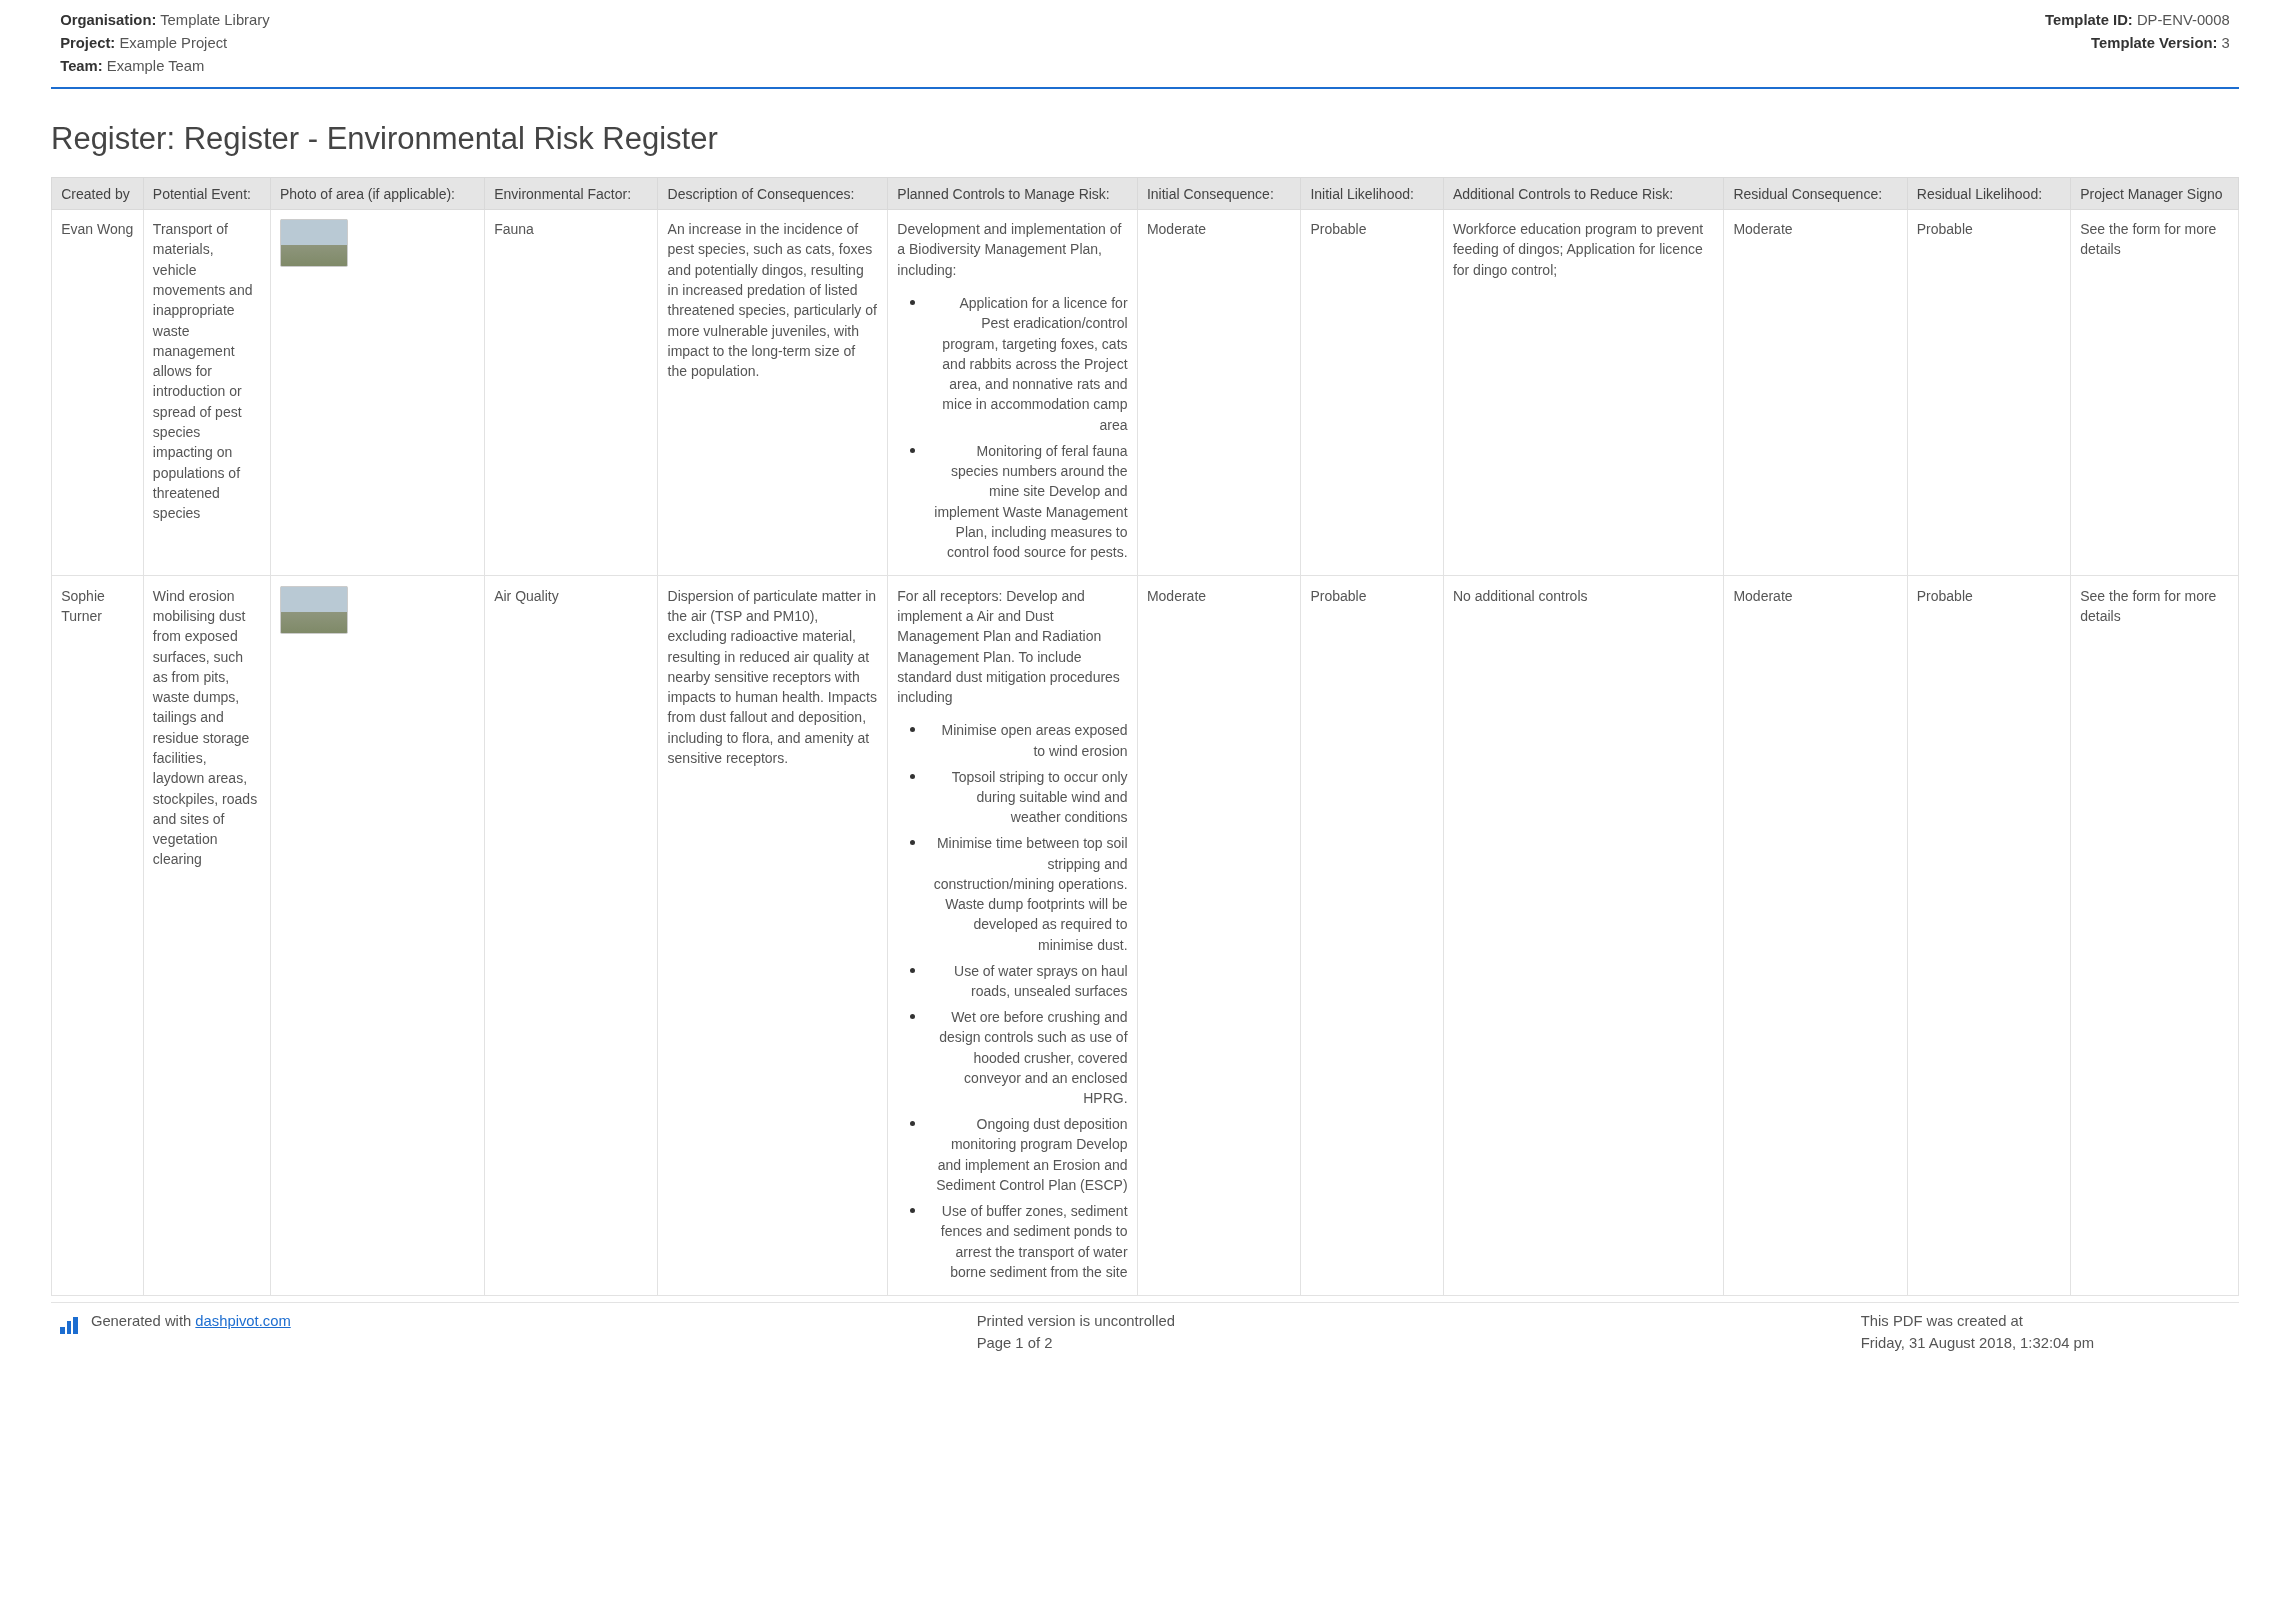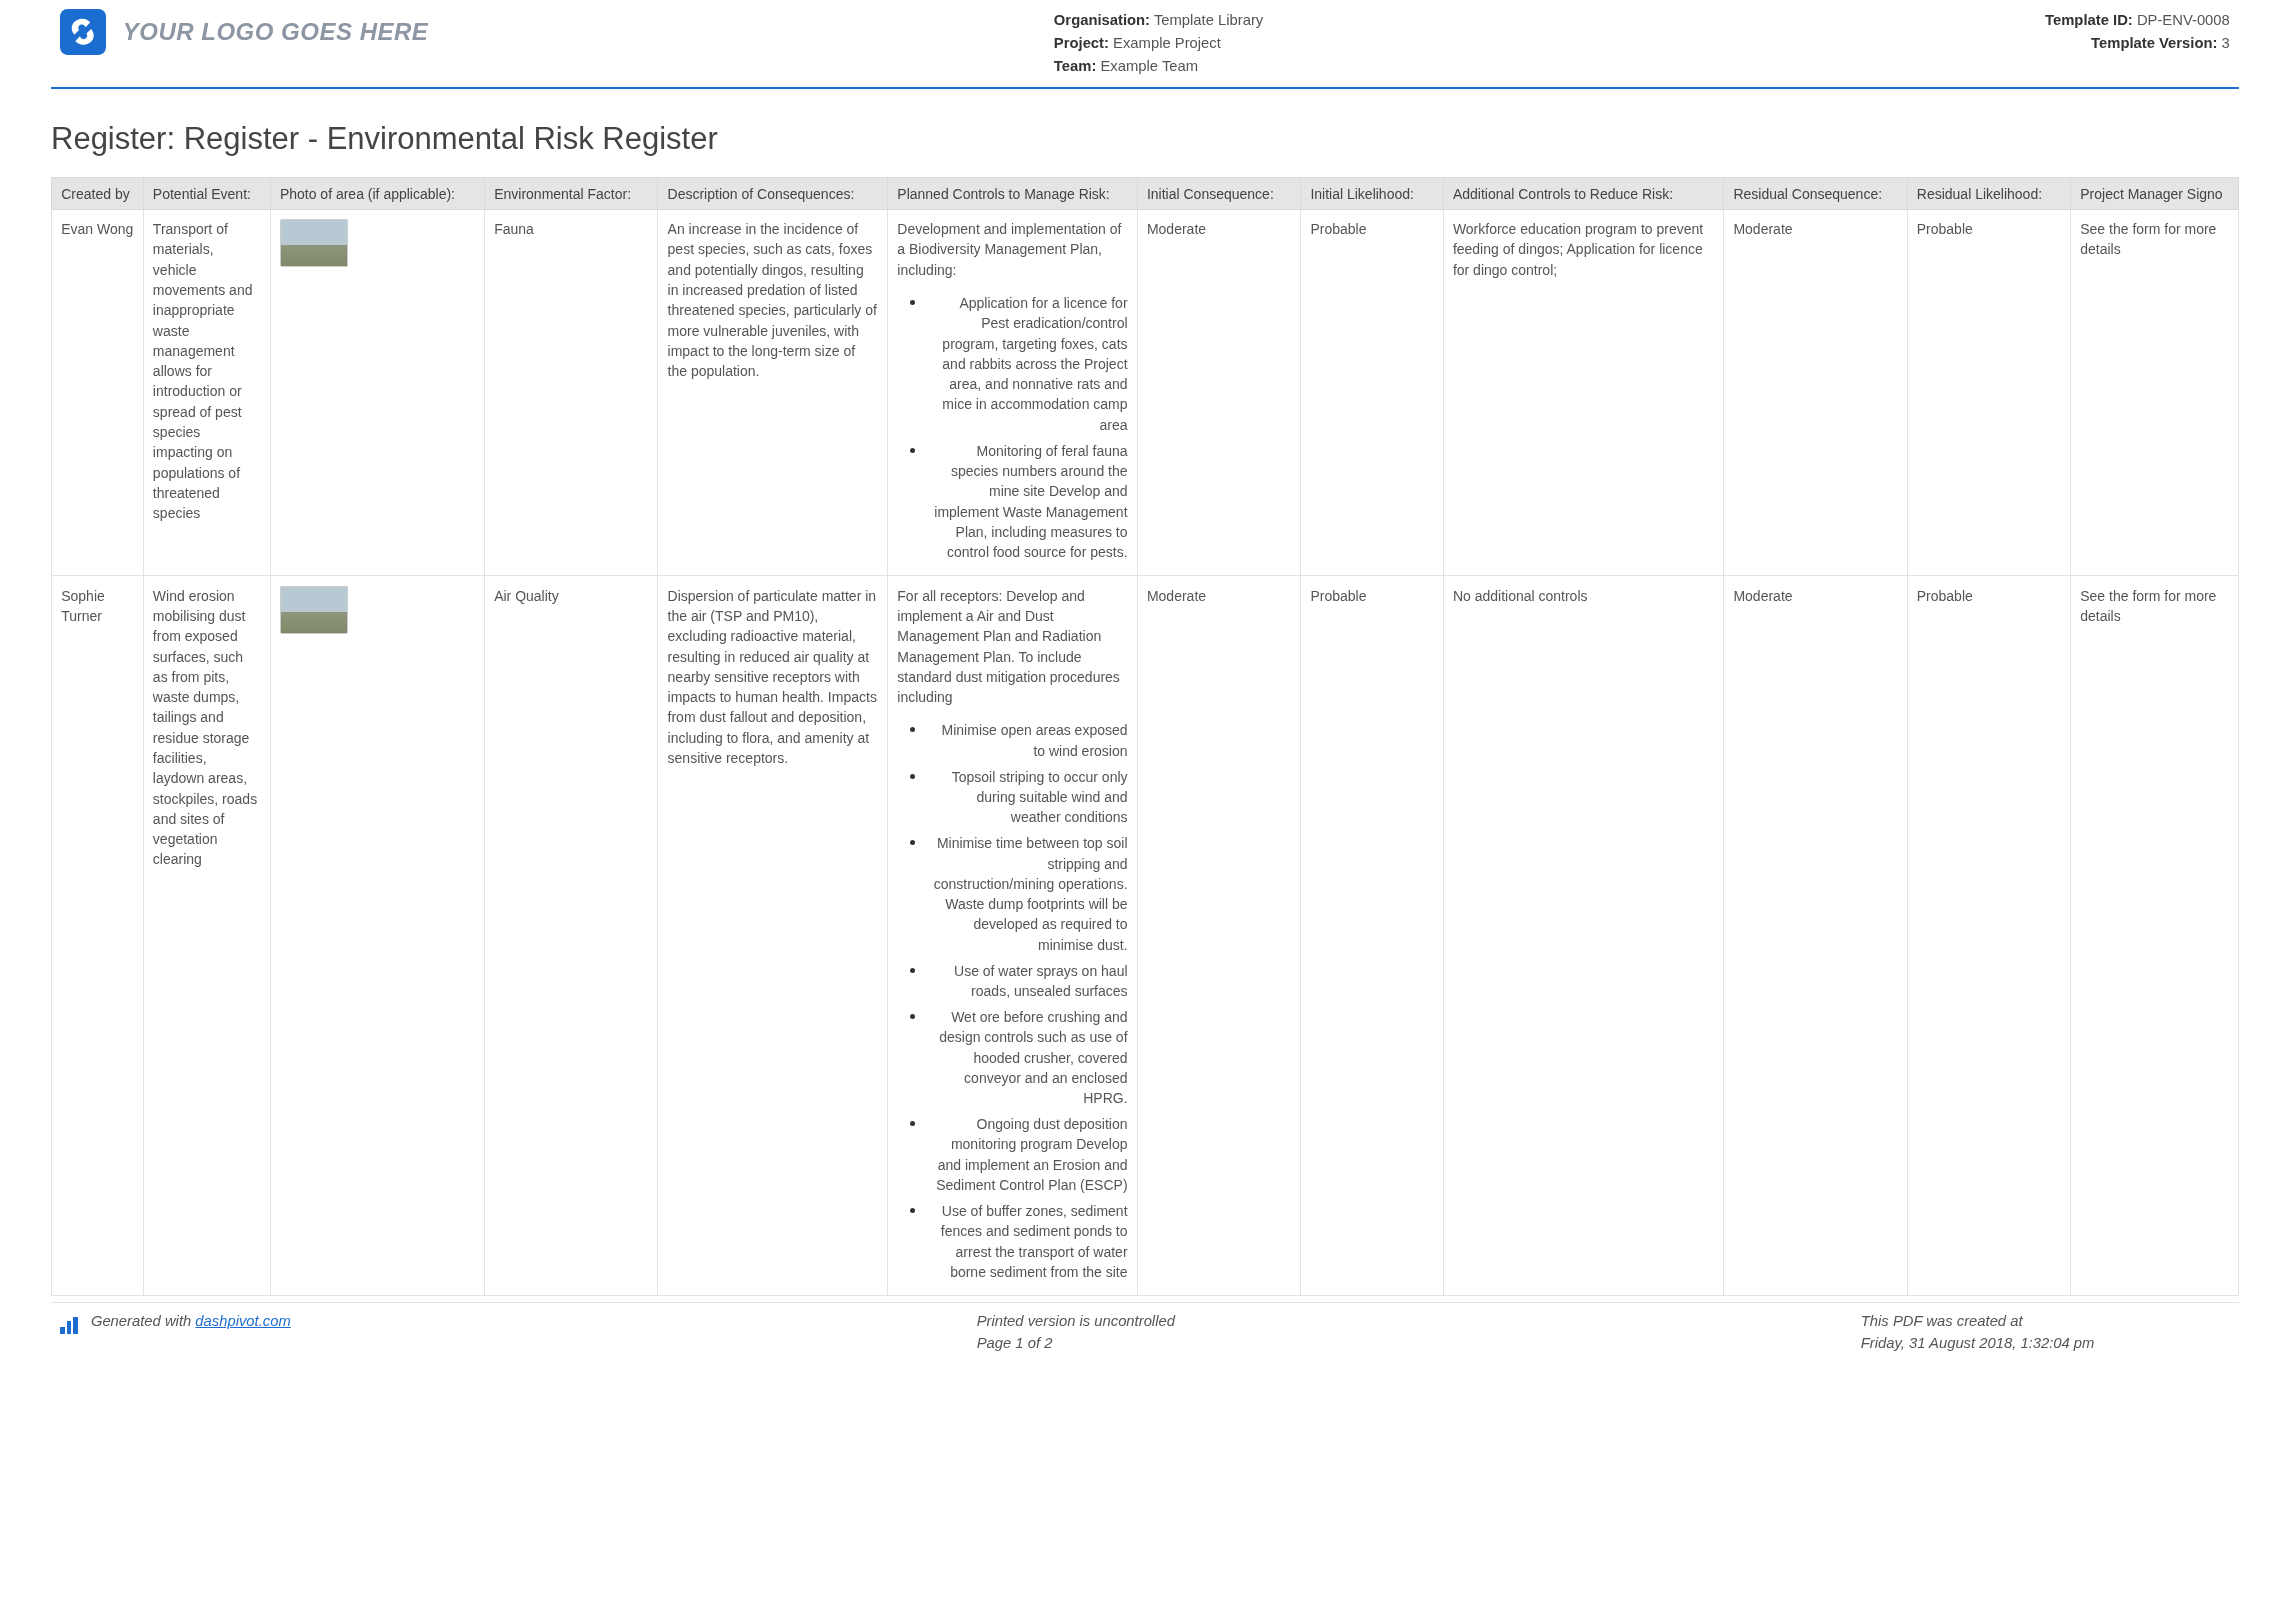--- a/index.html
+++ b/index.html
@@ -14,40 +14,32 @@
  .meta-block{font-size:14.8px;line-height:1.55;color:#555;}
  .meta-block b{color:#333;font-weight:700;}
  .title{font-size:31px;font-weight:400;color:#444;margin:0 0 20px 0;}
  table.reg{border-collapse:collapse;width:100%;table-layout:fixed;}
  table.reg thead th{background:#e5e5e5;color:#444;font-size:14px;font-weight:400;text-align:left;padding:7.4px 9.2px;border:0.9px solid #d9d9d9;vertical-align:middle;white-space:nowrap;overflow:hidden;}
  table.reg tbody td{border:0.9px solid #e2e2e2;padding:9.2px 9.2px;font-size:14px;line-height:1.45;color:#555;vertical-align:top;}
  .thumb{width:66px;height:46px;background:linear-gradient(to bottom,#b9c9d4 0%,#b9c9d4 55%,#8e957c 55%,#7f8a68 100%);border:0.9px solid #ccc;border-radius:1.8px;display:inline-block;}
  ul.cell-list{margin:11px 0 0 0;padding-left:29.5px;}
  ul.cell-list li{margin:0 0 3.7px 0;padding-left:5.5px;text-align:right;}
  ul.cell-list li::marker{font-size:16.6px;color:#333;}
- .footer{display:flex;justify-content:space-between;align-items:flex-start;padding:7.4px 9.2px 1.8px 9.2px;font-size:14.8px;color:#555;border-top:0.9px solid #e3e3e3;margin-top:5.5px;font-style:italic;}
+ .footer{display:flex;justify-content:space-between;align-items:flex-start;padding:7.4px 9.2px 1.8px 9.2px;font-size:14.8px;color:#555;border-top:0.9px solid #e3e3e3;margin-top:5.5px;}
  .footer .ft{line-height:1.5;}
  .footer a{color:#1c6dd0;text-decoration:underline;}
  .chart-ico{display:inline-block;vertical-align:-1.8px;margin-right:7.4px;}
  .chart-ico span{display:inline-block;width:4.6px;background:#1c6dd0;margin-right:1.8px;vertical-align:bottom;}
 </style>
 </head>
 <body>
 
 <div class="page">
 
  <div class="header">
-   <div class="logo-block">
-     <div class="logo-ico">
-       <svg viewBox="0 0 32 32">
-            <path d="M16 2c5 0 8 4 8 4l-5 5s-1-3-4-3-5 3-3 6l-5 5s-5-5-2-11c2-4 7-6 11-6zm0 28c-5 0-8-4-8-4l5-5s1 3 4 3 5-3 3-6l5-5s5 5 2 11c-2 4-7 6-11 6z"></path>
-          </svg>
-     </div>
-     <div class="logo-text">YOUR LOGO GOES HERE</div>
-   </div>
    <div class="meta-block">
      <div><b>Organisation:</b> <span>Template Library</span></div>
      <div><b>Project:</b> <span>Example Project</span></div>
      <div><b>Team:</b> <span>Example Team</span></div>
    </div>
    <div class="meta-block" style="min-width:341px;text-align:right;">
      <div><b>Template ID:</b> <span>DP-ENV-0008</span></div>
      <div><b>Template Version:</b> <span>3</span></div>
    </div>
  </div>

